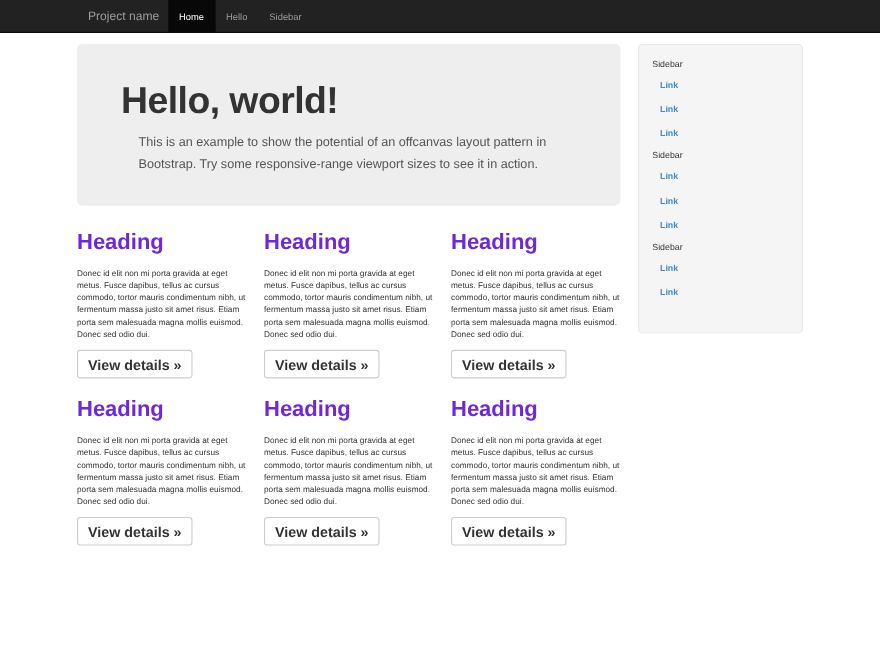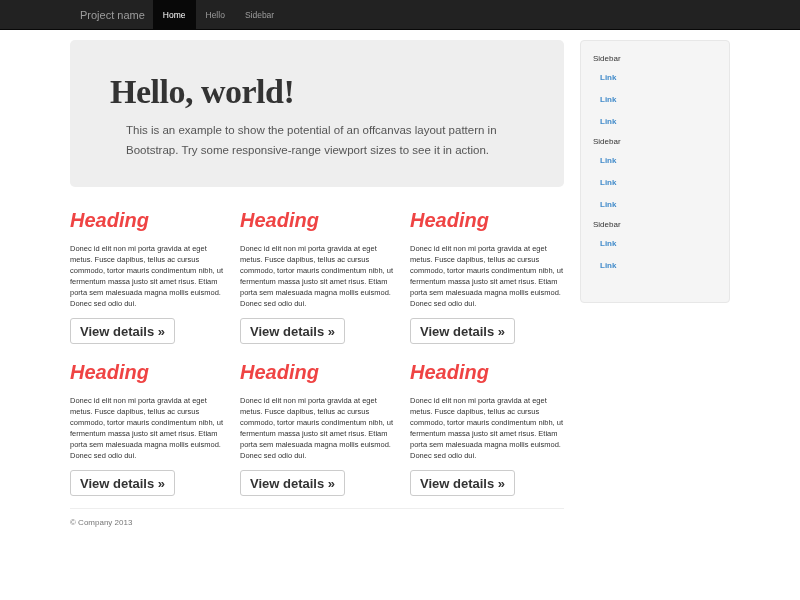--- a/index.html
+++ b/index.html
@@ -35,35 +35,35 @@
   .content-row { display: flex; }
   .main { width: 494px; margin-right: 16px; }
 
   
   .jumbotron {
     margin-top: 10px; background: var(--jumbotron-bg, #eee);
     border-radius: 5px; padding: 32px 40px 27px;
   }
   .jumbotron h1 {
     margin: 0; font-size: 34px; line-height: 40px;
-    font-weight: bold; color: #333; letter-spacing: -0.5px; font-family: Liberation Serif, serif;
+    font-weight: bold; color: #333; letter-spacing: -0.5px;
   }
   .jumbotron p {
     margin: 8px 16px 0; font-size: 11.5px; line-height: 20px;
     color: #555; max-width: 388px;
   }
 
   
   .cards-row { display: flex; margin-top: 22px; }
   .cards-row.second { margin-top: 17px; }
   .card { width: 154px; margin-right: 16px; }
   .card:last-child { margin-right: 0; }
   .card h2 {
     margin: 0 0 12px; font-size: 20px; line-height: 22px;
-    font-weight: bold; color: #ef4444; font-style: italic;
+    font-weight: bold; color: #6d28d9;
   }
   .card p {
     margin: 0 0 9px; font-size: 7.5px; line-height: 11px; color: #333;
   }
   .btn {
     display: inline-block; padding: 4.5px 9px;
     font-size: 13px; font-weight: bold; color: #333;
     background: #fff; border: 1px solid var(--button-border, #ccc);
     border-radius: 3px; text-decoration: none; cursor: pointer;
   }
@@ -145,23 +145,20 @@
           <p>Donec id elit non mi porta gravida at eget metus. Fusce dapibus, tellus ac cursus commodo, tortor mauris condimentum nibh, ut fermentum massa justo sit amet risus. Etiam porta sem malesuada magna mollis euismod. Donec sed odio dui.</p>
           <a class="btn" href="#">View details »</a>
         </div>
         <div class="card">
           <h2>Heading</h2>
           <p>Donec id elit non mi porta gravida at eget metus. Fusce dapibus, tellus ac cursus commodo, tortor mauris condimentum nibh, ut fermentum massa justo sit amet risus. Etiam porta sem malesuada magna mollis euismod. Donec sed odio dui.</p>
           <a class="btn" href="#">View details »</a>
         </div>
       </div>
 
-      <div class="footer">
-        <p>© Company 2013</p>
-      </div>
 
     </div>
 
     <div class="sidebar">
       <div>
         <div class="side-group-title">Sidebar</div>
         <a class="side-link" href="#">Link</a>
         <a class="side-link" href="#">Link</a>
         <a class="side-link" href="#">Link</a>
       </div>

